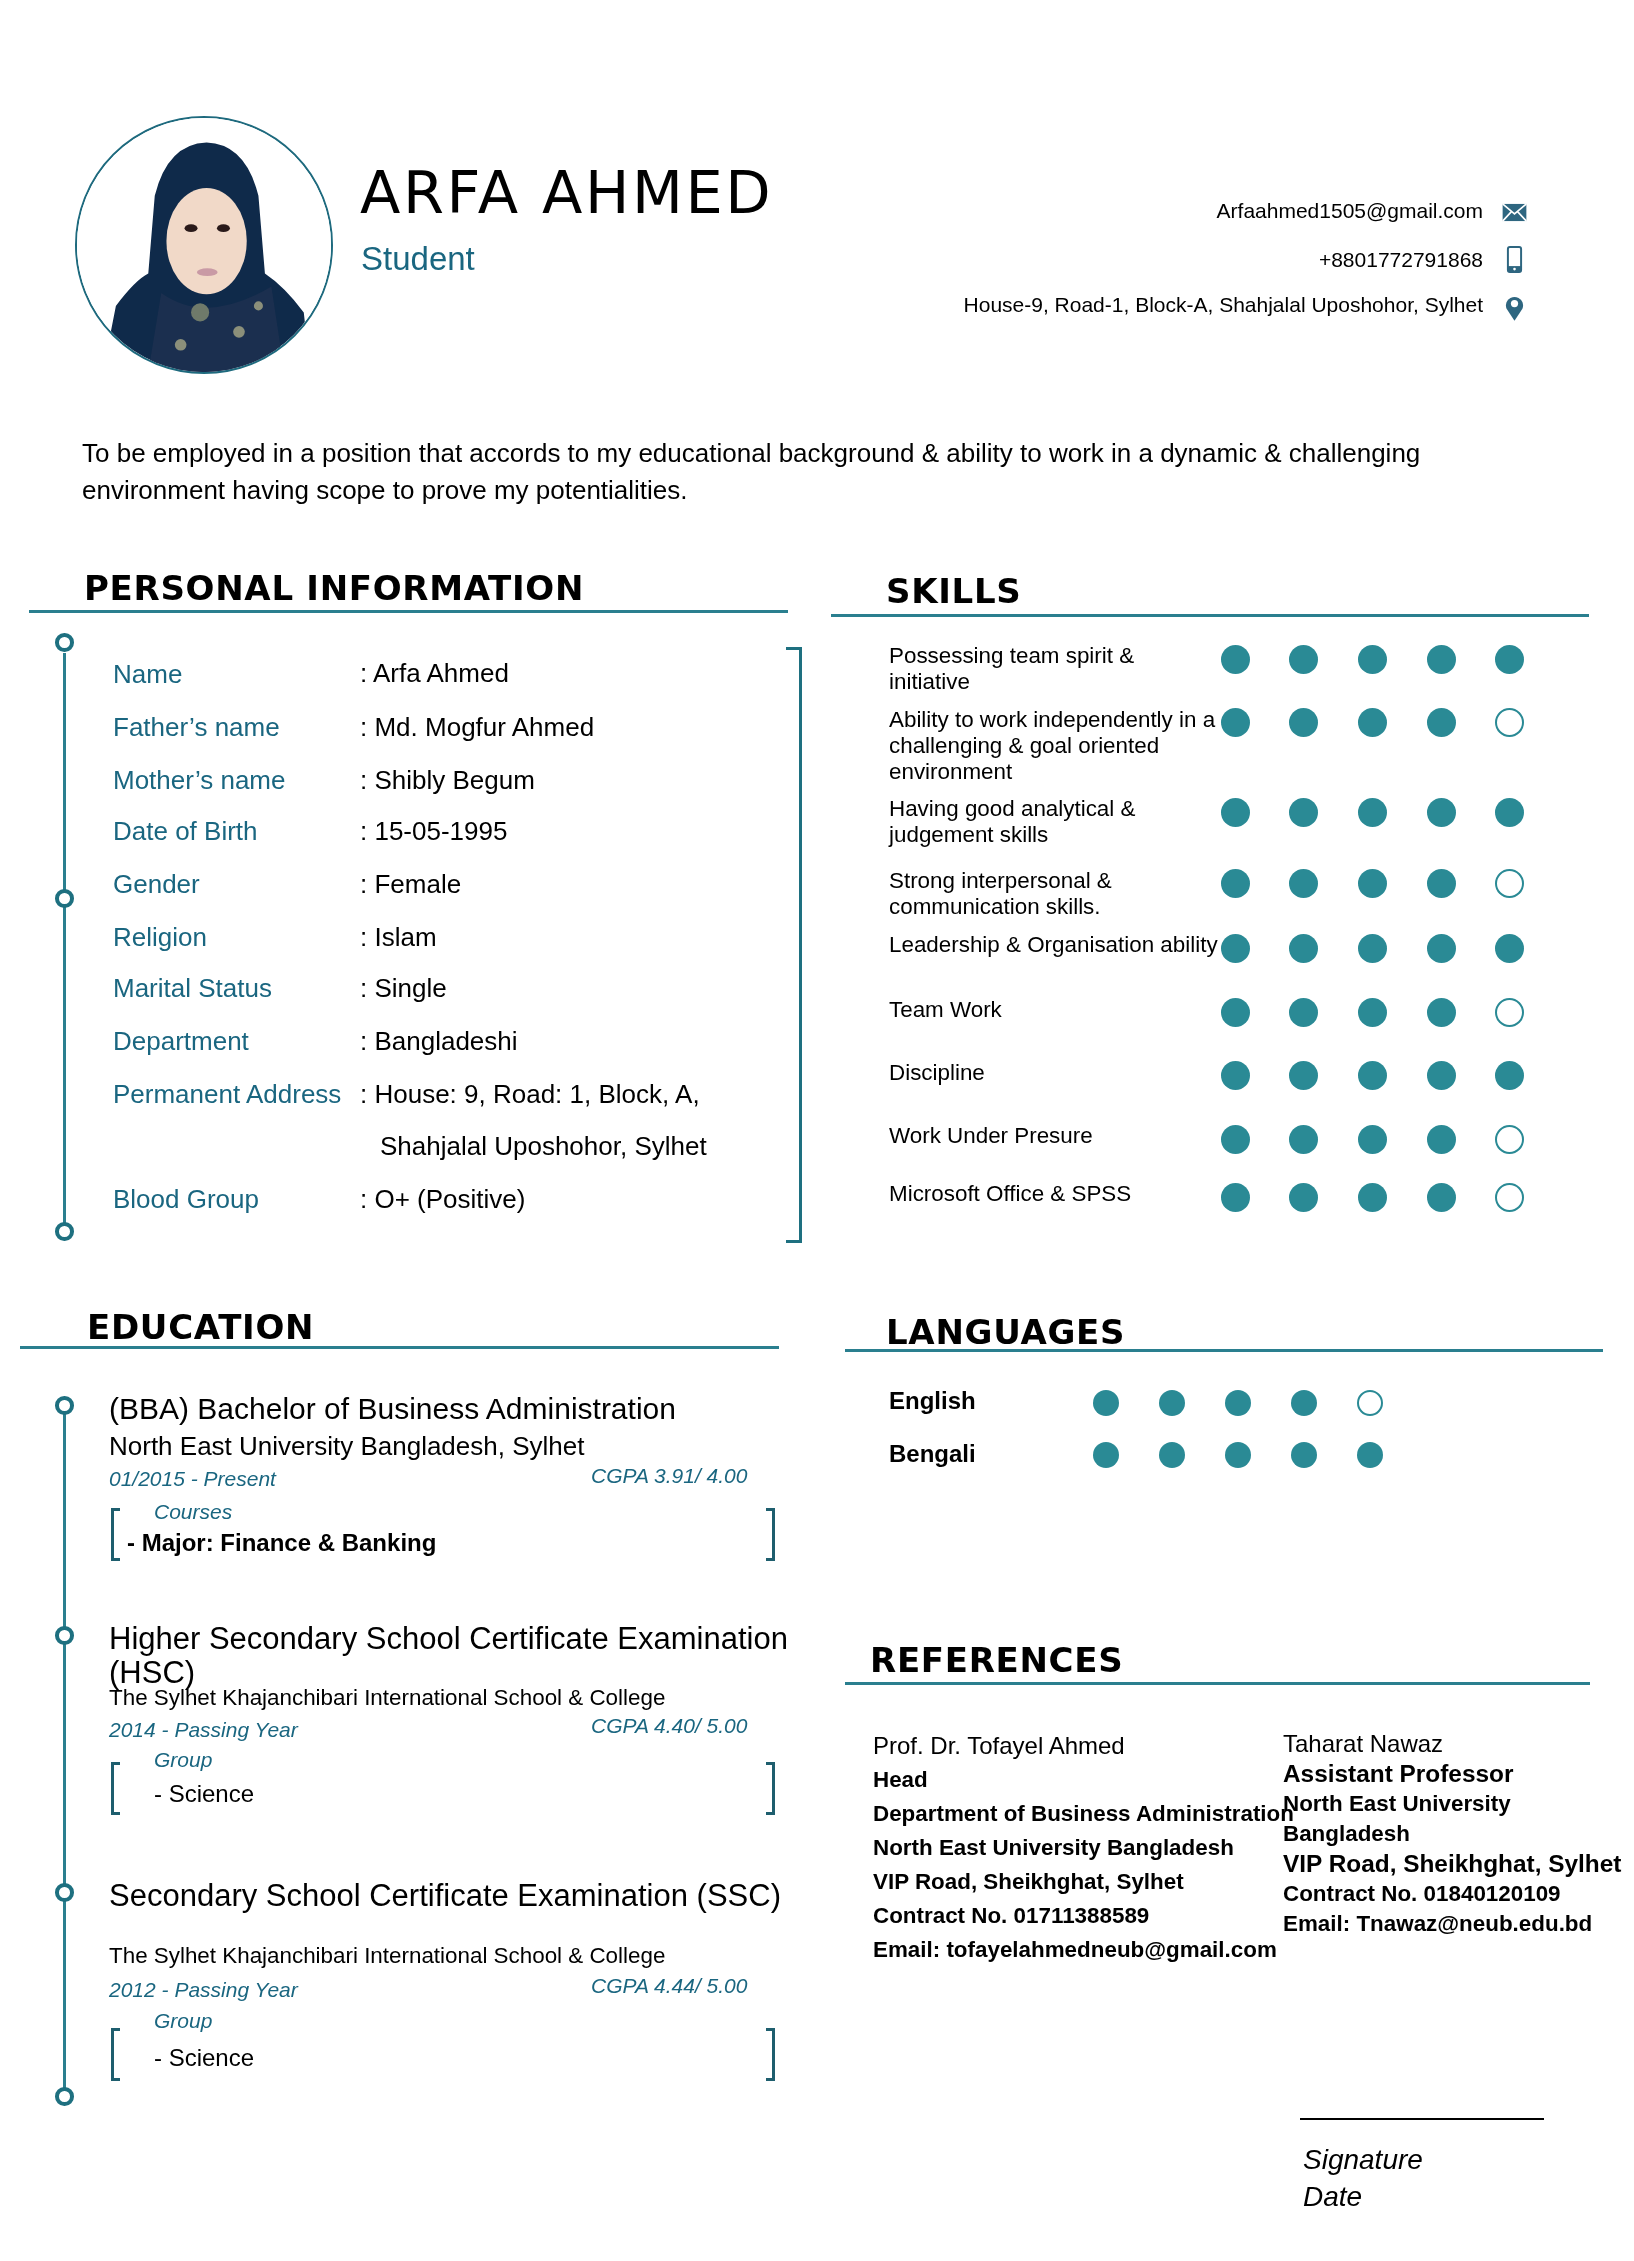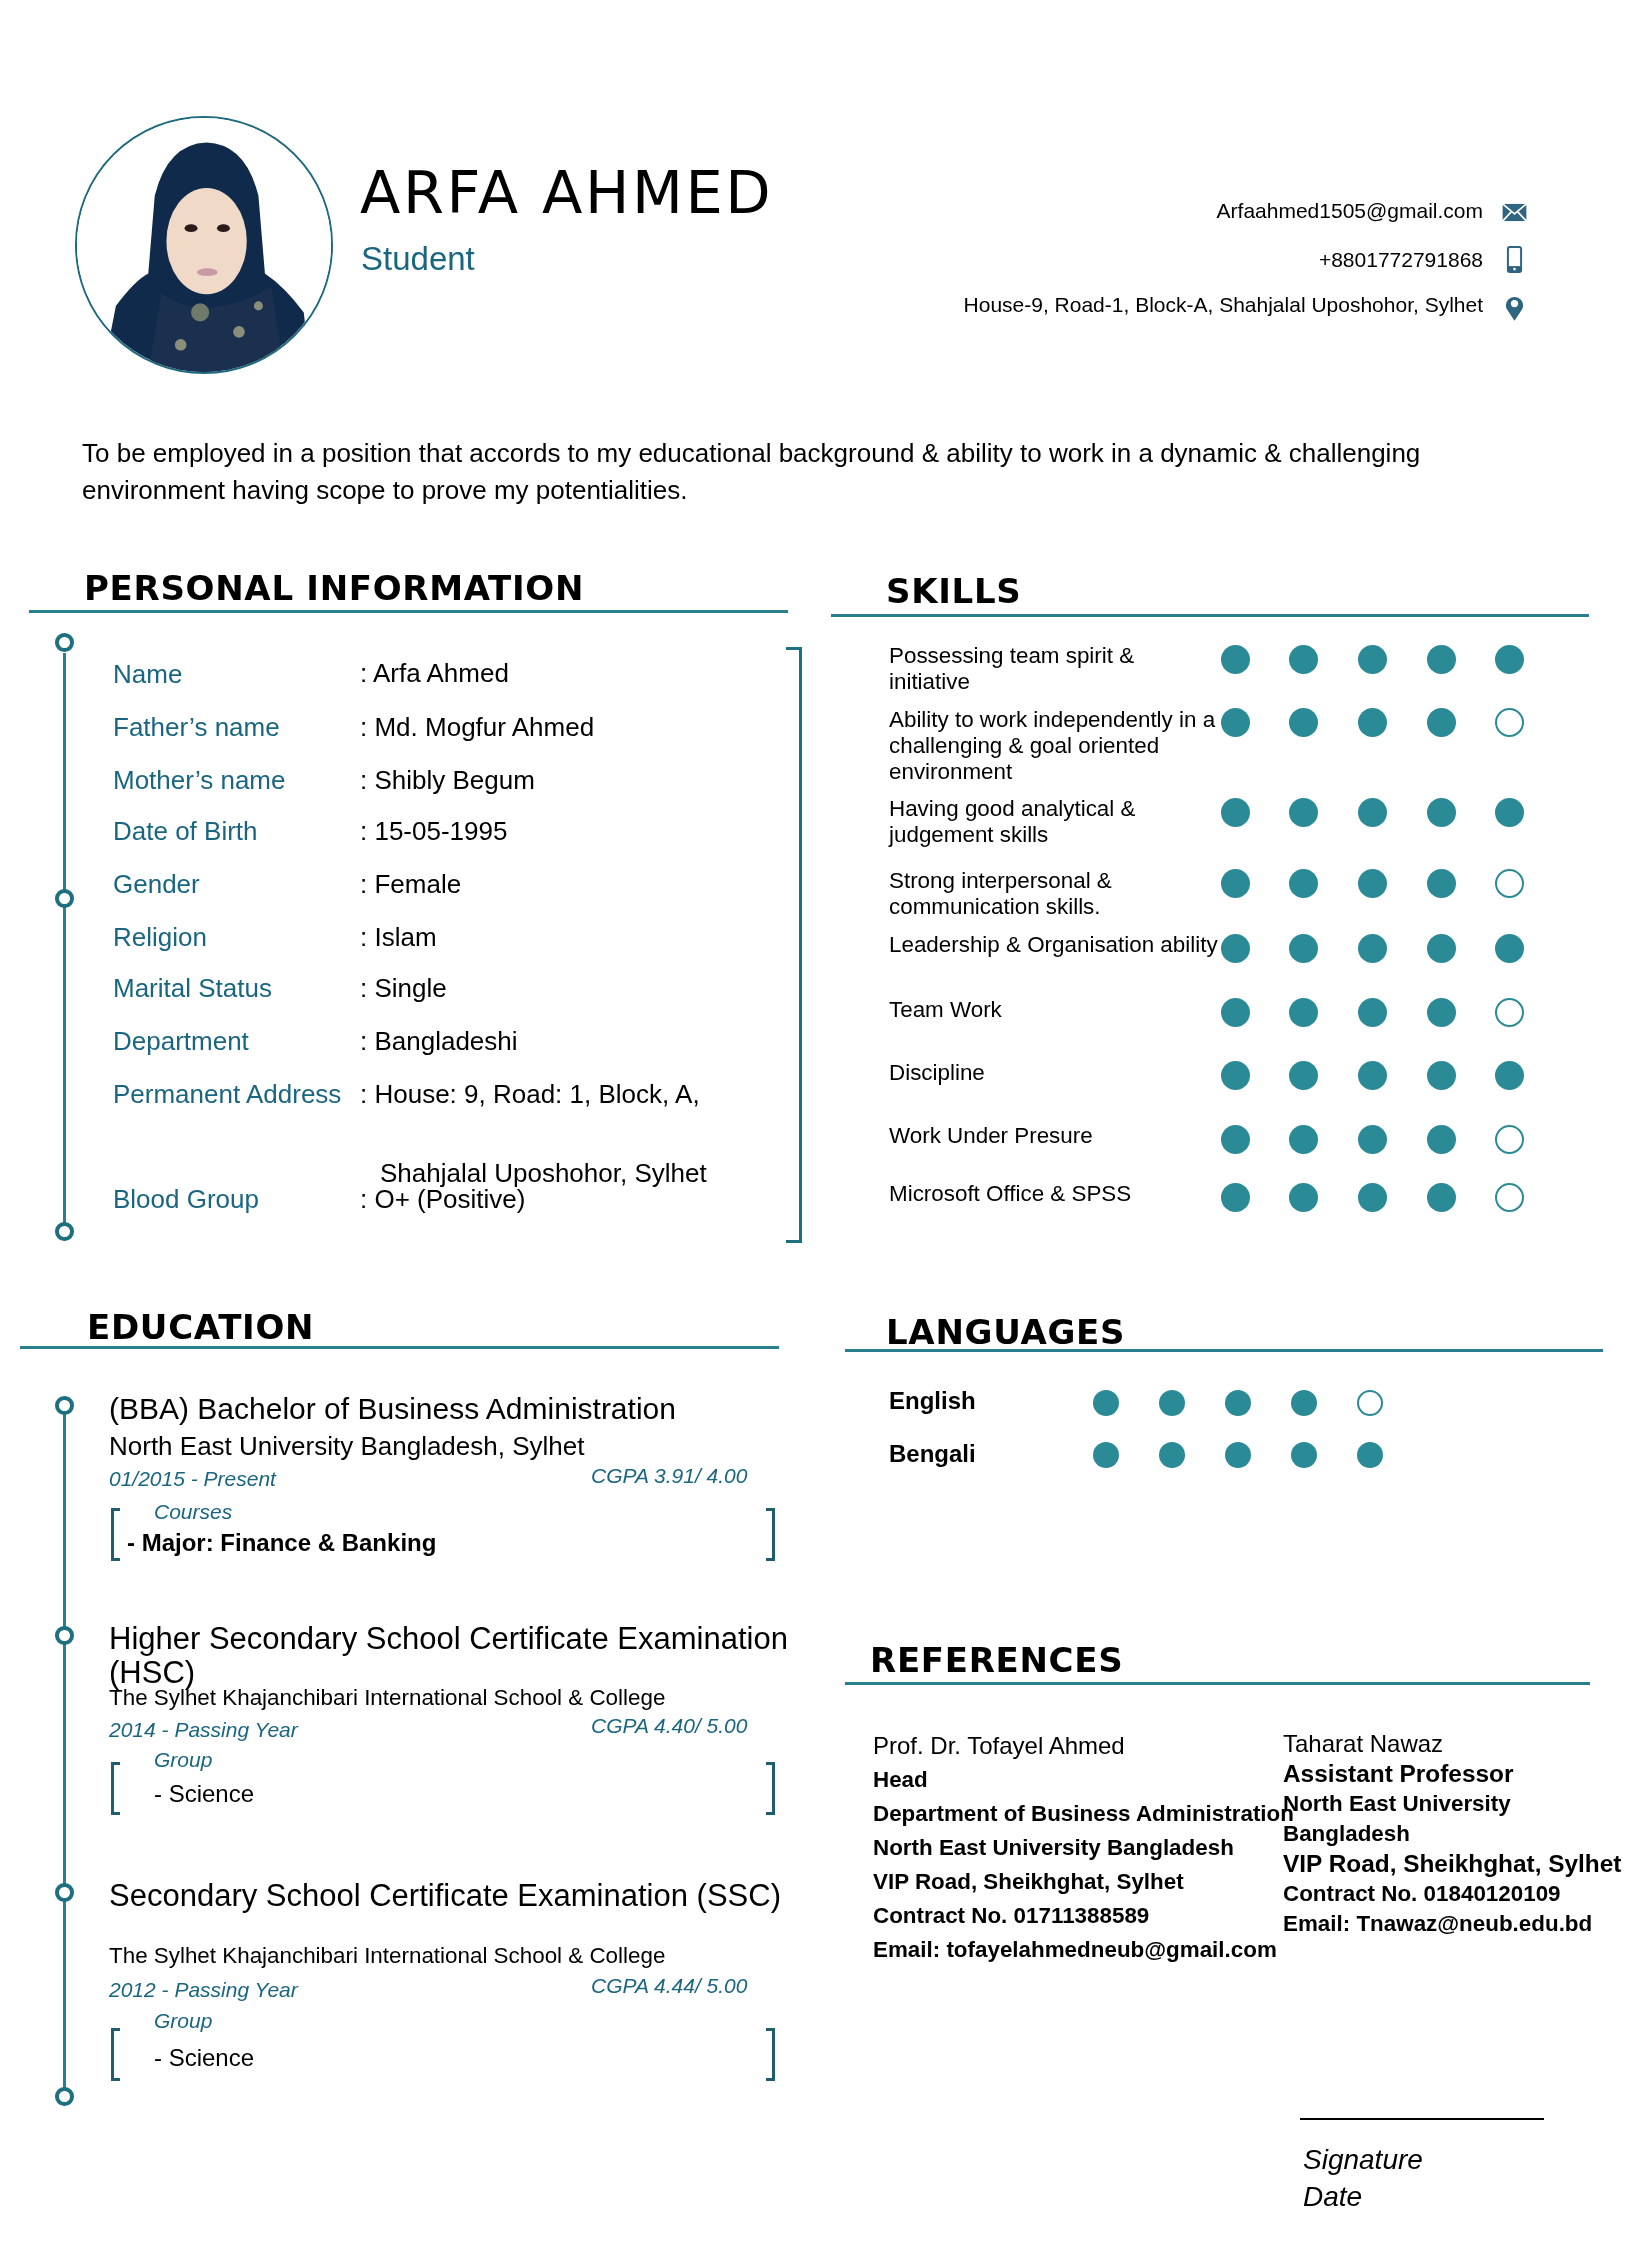--- a/index.html
+++ b/index.html
@@ -129,21 +129,21 @@
     <div class="abs pi-label" style="top:869px;">Gender</div>
     <div class="abs pi-value" style="top:869px;">: Female</div>
     <div class="abs pi-label" style="top:922px;">Religion</div>
     <div class="abs pi-value" style="top:922px;">: Islam</div>
     <div class="abs pi-label" style="top:973px;">Marital Status</div>
     <div class="abs pi-value" style="top:973px;">: Single</div>
     <div class="abs pi-label" style="top:1026px;">Department</div>
     <div class="abs pi-value" style="top:1026px;">: Bangladeshi</div>
     <div class="abs pi-label" style="top:1079px;">Permanent Address</div>
     <div class="abs pi-value" style="top:1079px;">: House: 9, Road: 1, Block, A,</div>
-    <div class="abs pi-value" style="top:1131px; left:380px;margin-top:27px;">Shahjalal Uposhohor, Sylhet</div>
+    <div class="abs pi-value" style="top:1131px; left:380px;">Shahjalal Uposhohor, Sylhet</div>
     <div class="abs pi-label" style="top:1184px;">Blood Group</div>
     <div class="abs pi-value" style="top:1184px;">: O+ (Positive)</div>
   </div>
 
 <div class="abs sec-title" style="left:886px; top:571px;">SKILLS</div>
 <div class="abs sec-line" style="left:831px; top:614px; width:758px;"></div>
 <div id="skill-rows">
     <div>
       <div class="abs skill-label" style="top:643px;">Possessing team spirit &amp; initiative</div>
       <div class="abs dot on" style="left:1221px; top:645px;"></div>

